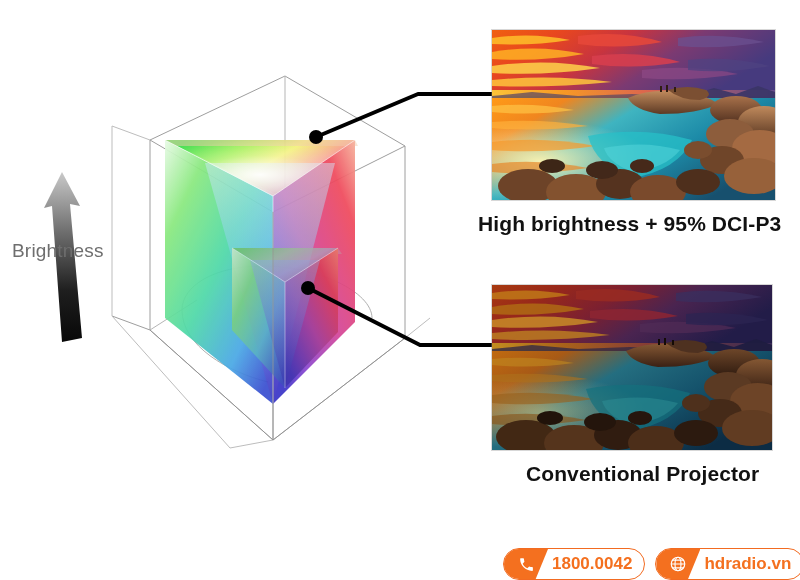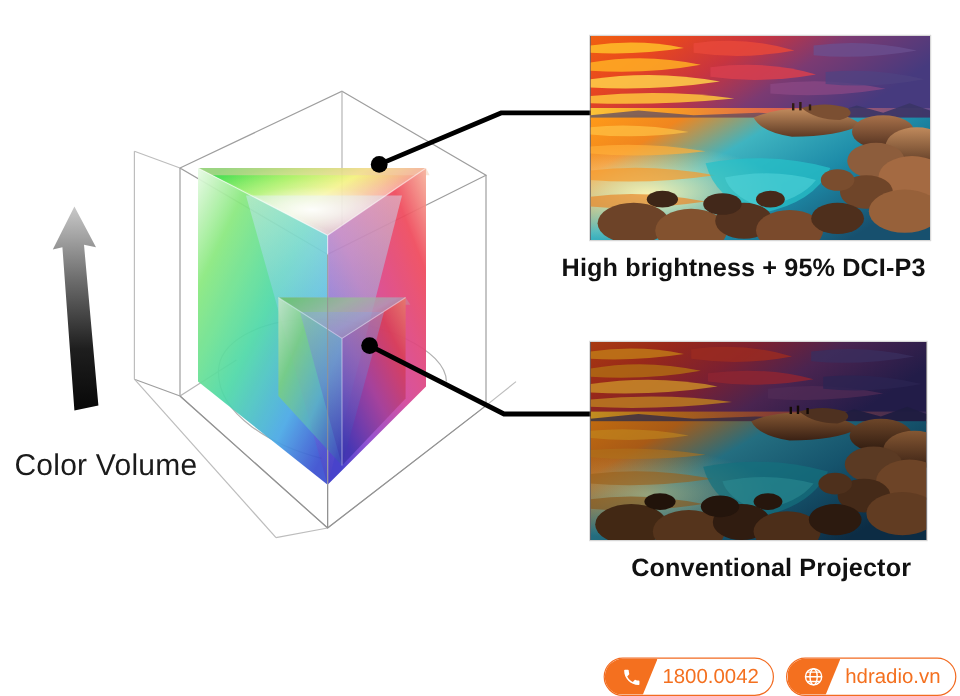--- a/index.html
+++ b/index.html
@@ -64,21 +64,21 @@
   .photo svg { display:block; width:100%; height:100%; }
 
   .caption {
     position: absolute;
     font-size: 21px;
     font-weight: bold;
     color: #111111;
     white-space: nowrap;
     letter-spacing: 0.1px;
   }
-  #caption-top   { left: 468px; top: 212px; }
+  #caption-top   { left: 478px; top: 212px; }
   #caption-bottom{ left: 500px; top: 462px; margin-left: 26px; }
 
   
   #contact-bar {
     position: absolute;
     left: 503px; top: 548px;
     display: flex;
     align-items: center;
     gap: 10px;
   }
@@ -100,21 +100,21 @@
     display: flex;
     align-items: center;
     justify-content: center;
     -webkit-clip-path: polygon(0 0, 100% 0, 72% 100%, 0 100%);
     clip-path: polygon(0 0, 100% 0, 72% 100%, 0 100%);
     flex: 0 0 auto;
   }
   .pill-icon svg { display:block; }
   .pill-text {
     font-size: 17px;
-    font-weight: normal;
+    font-weight: bold;
     color: #f4701f;
     padding-left: 4px;
     white-space: nowrap;
   }
 </style>
 </head>
 <body>
 
 <div id="stage">
 
@@ -260,21 +260,21 @@
       <path d="M 316,137 L 418,94 L 492,94" fill="none" stroke="#000000" stroke-width="4" stroke-linejoin="round" stroke-linecap="round"></path>
       <circle cx="316" cy="137" r="7" fill="#000000"></circle>
     </g>
 
     <g>
       <path d="M 308,288 L 420,345 L 492,345" fill="none" stroke="#000000" stroke-width="4" stroke-linejoin="round" stroke-linecap="round"></path>
       <circle cx="308" cy="288" r="7" fill="#000000"></circle>
     </g>
   </svg>
 
-  <div class="label-colorvolume">Color Volume</div>
+  <div class="label-brightness">Brightness</div>
 
   <div class="photo" id="photo-top">
     <svg viewBox="0 0 283 170" preserveAspectRatio="none" xmlns="http://www.w3.org/2000/svg">
       <defs>
         <linearGradient id="skyV" x1="0" y1="0" x2="1" y2="0.35">
           <stop offset="0%" stop-color="#f06010"></stop>
           <stop offset="22%" stop-color="#e8471f"></stop>
           <stop offset="45%" stop-color="#c8343f"></stop>
           <stop offset="68%" stop-color="#7b3a72"></stop>
           <stop offset="100%" stop-color="#463a7e"></stop>

